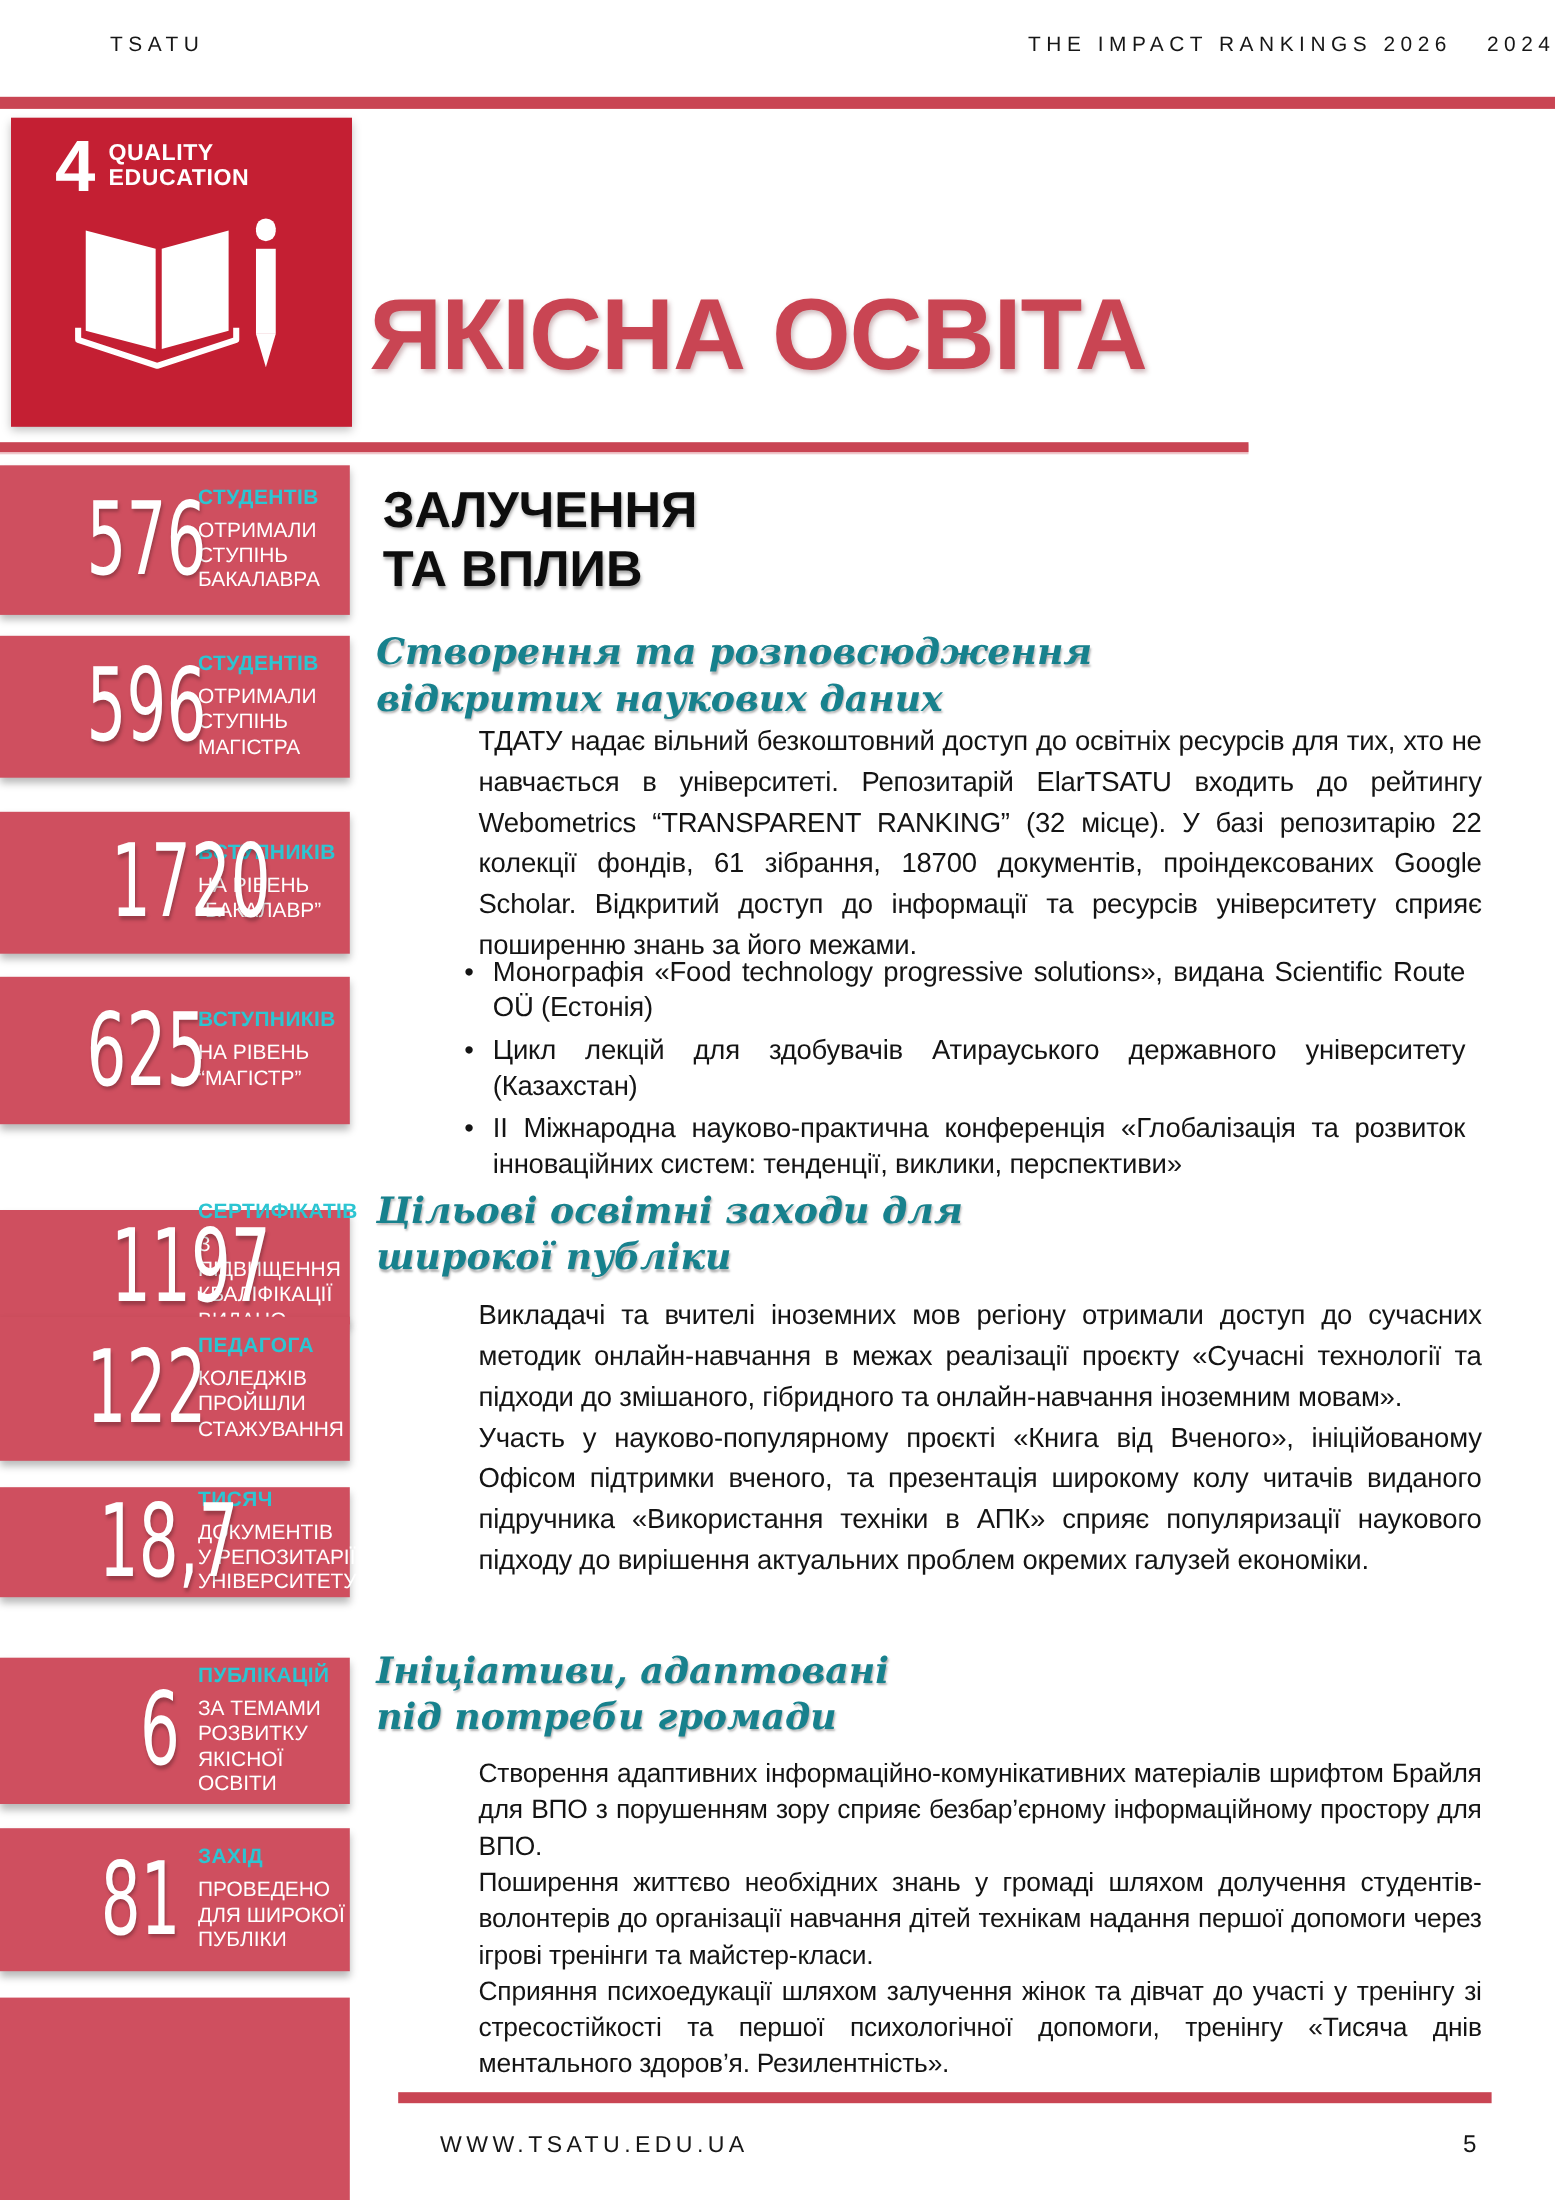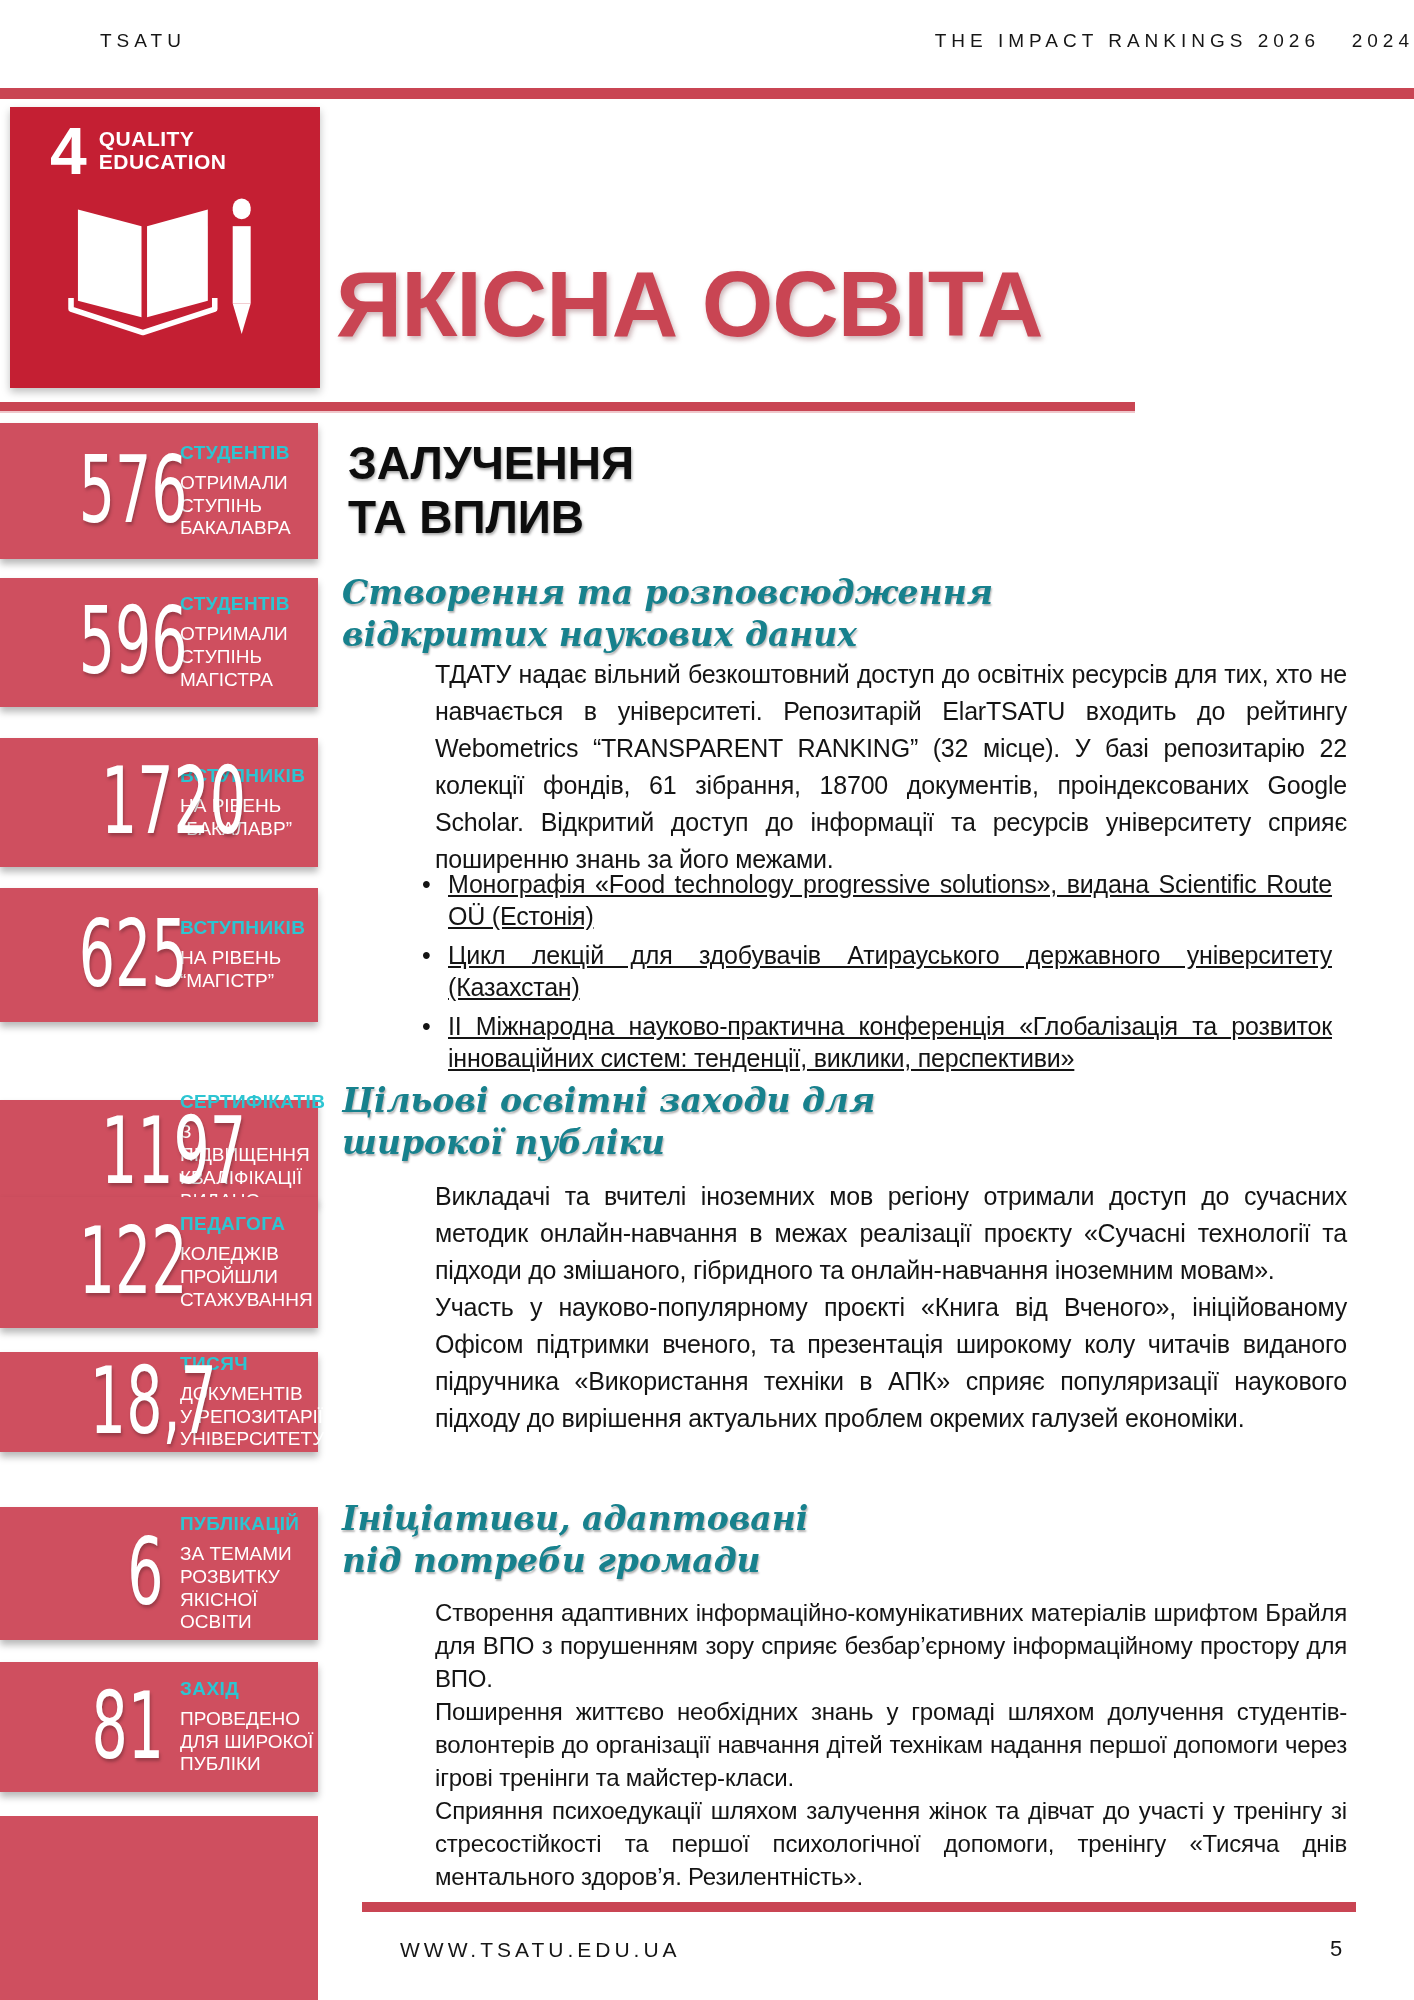--- a/index.html
+++ b/index.html
@@ -50,21 +50,21 @@
   .h-sub{font-family:"DejaVu Serif",serif;font-style:italic;font-weight:700;
     font-size:33px;line-height:1.28;white-space:pre-line;color:var(--teal);
     text-shadow:1px 2px 2px rgba(0,0,0,.30);left:342px;}
   .h-sub-1{top:572px;} .h-sub-2{top:1080px;} .h-sub-3{top:1498px;}
   .body-txt{left:435px;width:912px;font-size:25px;line-height:37px;
     letter-spacing:-.2px;text-align:justify;color:#141414;}
   .p1{top:656px;} .p2{top:1178px;} .p3{top:1596px;font-size:24px;line-height:33px;}
   .body-txt p{margin:0;}
   .bullets{left:418px;top:868px;width:930px;margin:0;padding:0;}
   .bullets li{list-style:none;position:relative;padding-left:30px;margin:0 16px 7px 0;
-    font-size:25px;line-height:32px;letter-spacing:-.2px;text-align:justify;color:#141414;text-decoration:underline;}
+    font-size:25px;line-height:32px;letter-spacing:-.2px;text-align:justify;color:#141414;}
   .bullets li::before{content:"\2022";position:absolute;left:4px;top:0;}
   
   .bottom-bar{left:362px;top:1902px;width:994px;height:10px;background:var(--accent);}
   .ftr-url{left:400px;top:1938px;font-size:21px;letter-spacing:4px;color:#161616;}
   .ftr-page{left:1330px;top:1936px;font-size:22px;color:#161616;}
   svg .wh{fill:#fff;} svg .ln{fill:none;stroke:#fff;stroke-width:4;stroke-linejoin:round;}
 </style>
 </head>
 <body>
 

